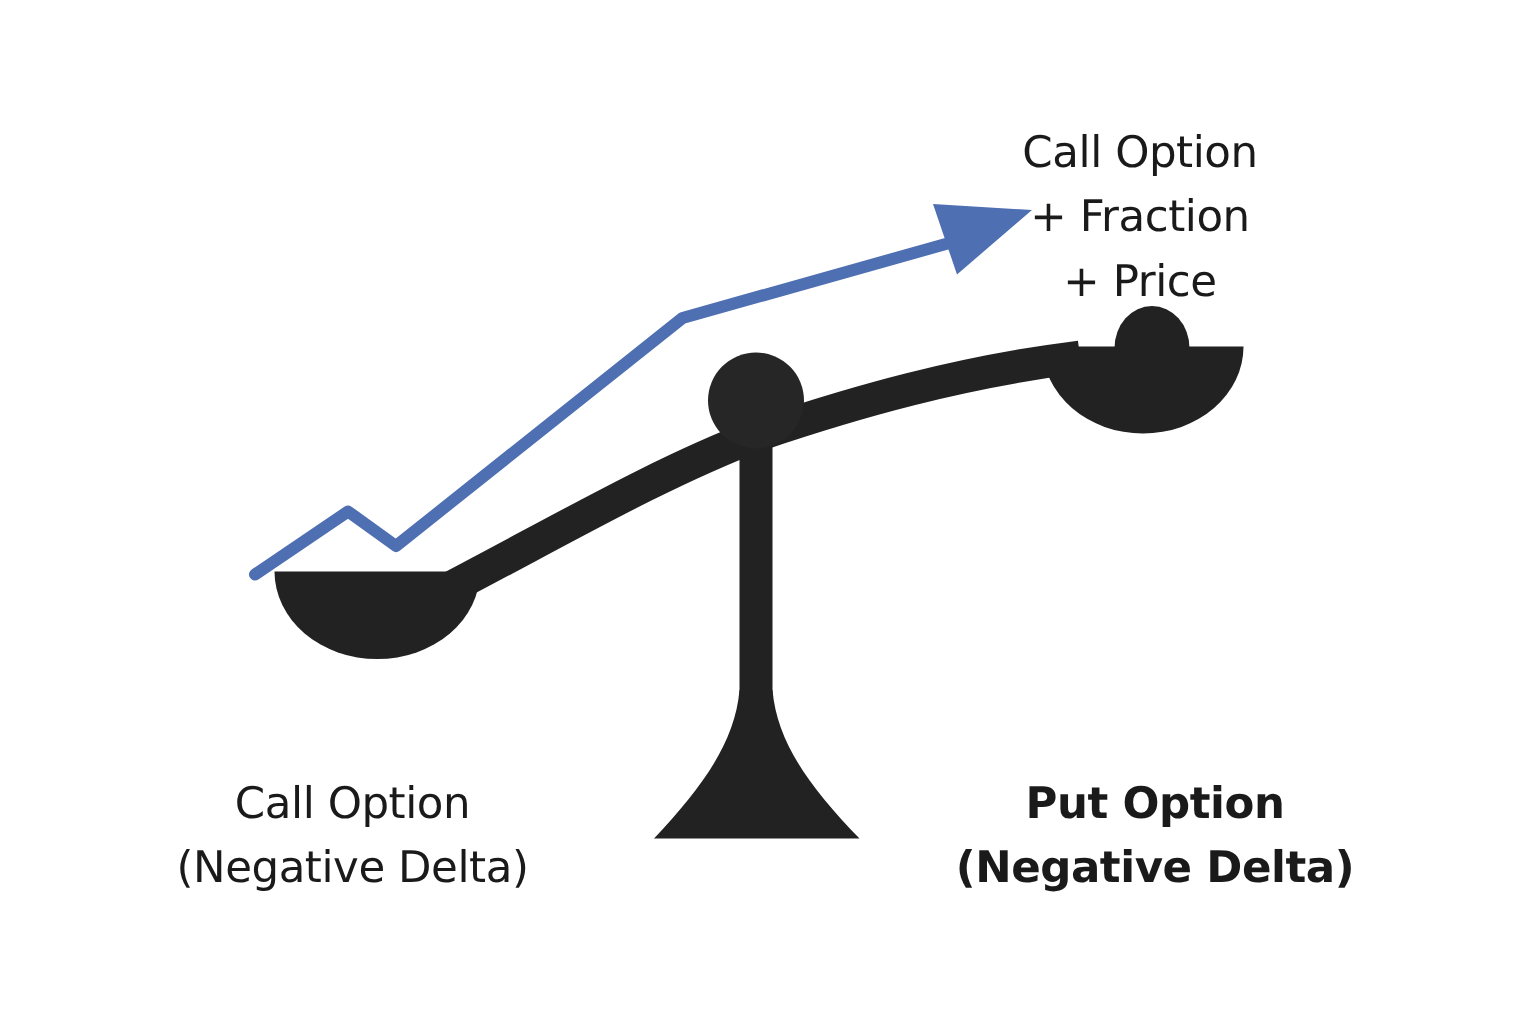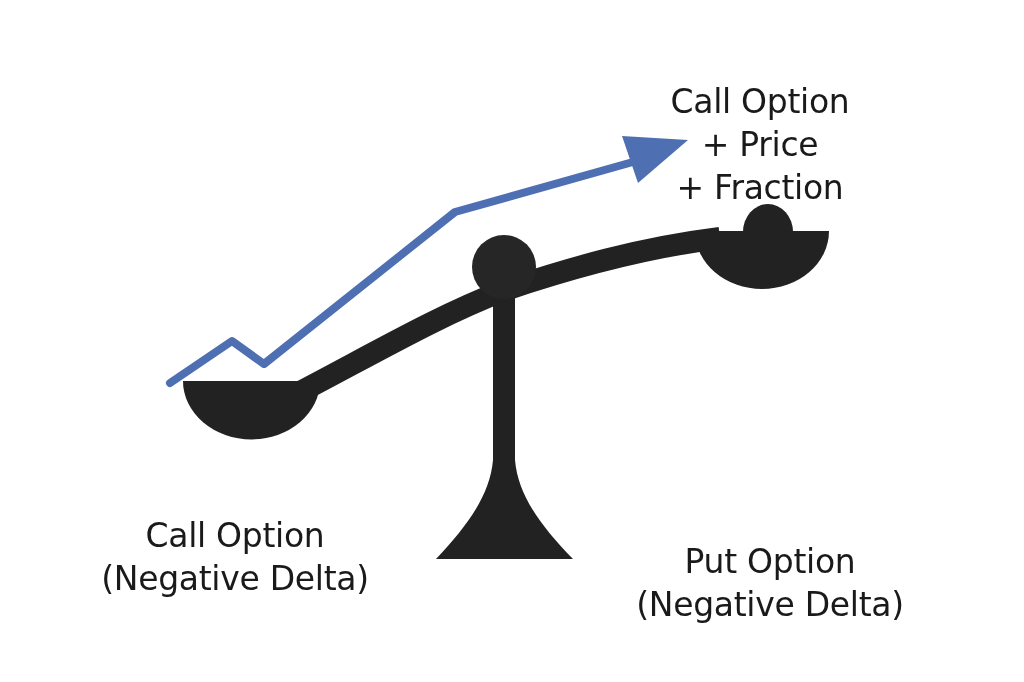--- a/index.html
+++ b/index.html
@@ -1,24 +1,24 @@
 <!DOCTYPE html>
 <html><head>
   <meta charset="utf-8">
   <style>
     html, body { margin: 0; padding: 0; background: #ffffff; }
     body { width: 1024px; height: 682px; position: relative; overflow: hidden;
            font-family: "DejaVu Sans", "Liberation Sans", sans-serif; color: #1e1e1e; }
     svg.scene { position: absolute; left: 0; top: 0; }
-    .label { position: absolute; text-align: center; font-size: 33px; line-height: 43px;
+    .label { position: absolute; text-align: center; font-size: 29px; line-height: 43px;
              color: #1a1a1a; white-space: nowrap; letter-spacing: -0.3px; }
     .label span { display: block; }
     #label-top { left: 640px; top: 80px; width: 240px; }
     #label-call { left: 90px; top: 514px; width: 290px; }
-    #label-put { left: 615px; top: 540px; width: 310px; }
+    #label-put { left: 615px; top: 514px; width: 310px; font-weight: bold; }
   </style>
 </head>
 <body>
 
 <svg class="scene" width="1024" height="682" viewBox="0 0 1024 682">
 
   <path d="M 493 460 L 515 460 C 518 495, 540 525, 573 559 L 436 559 C 468 525, 490 495, 493 460 Z" fill="#222222"></path>
 
   <rect x="493" y="285" width="22" height="180" fill="#222222"></rect>
 
@@ -31,22 +31,22 @@
   <path d="M 743 232 A 25 28 0 0 1 793 232 Z" fill="#222222"></path>
 
   <circle cx="504" cy="267" r="32" fill="#262626"></circle>
 
   <polyline points="170,383 232,341 264,364 455,212 640,160" fill="none" stroke="#4f6fb3" stroke-width="8" stroke-linejoin="round" stroke-linecap="round"></polyline>
   <polygon points="622,136 688,140 638,183" fill="#4f6fb3"></polygon>
 </svg>
 
 <div class="label" id="label-top">
   <span>Call Option</span>
+  <span>+ Fraction</span>
   <span>+ Price</span>
-  <span>+ Fraction</span>
 </div>
 
 <div class="label" id="label-call">
   <span>Call Option</span>
   <span>(Negative Delta)</span>
 </div>
 
 <div class="label" id="label-put">
   <span>Put Option</span>
   <span>(Negative Delta)</span>

